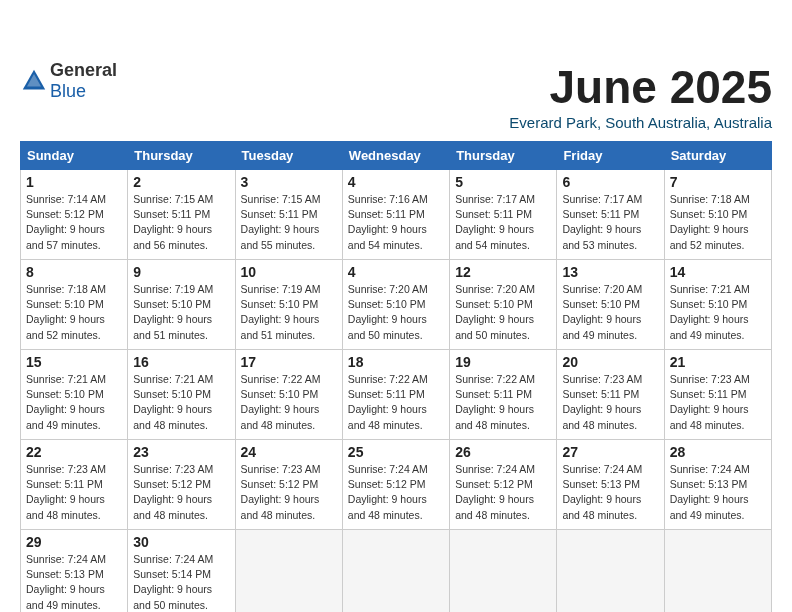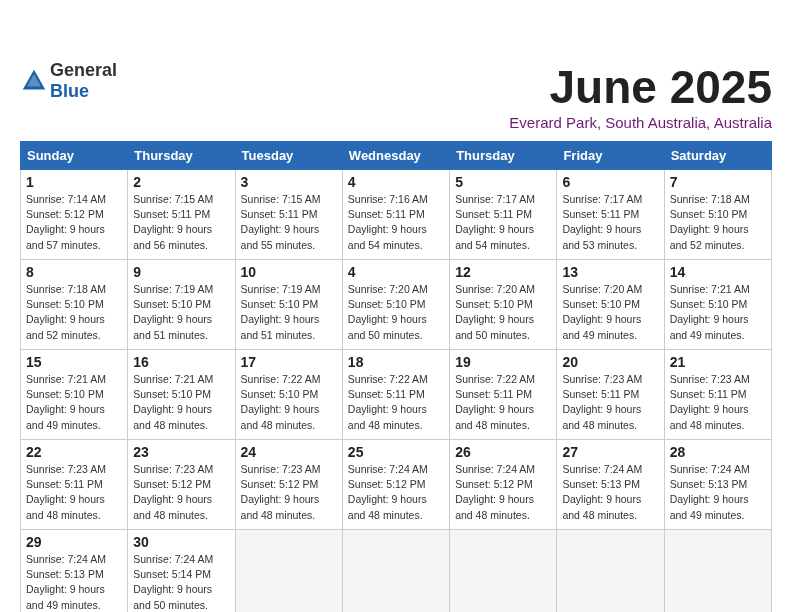--- a/index.html
+++ b/index.html
@@ -21,39 +21,39 @@
       display: flex;
       align-items: center;
     }
     .logo-text-general {
       font-size: 18px;
       font-weight: bold;
       color: #333;
     }
     .logo-text-blue {
       font-size: 18px;
-      font-weight: bold;
+      font-weight: normal;
       color: #1a5fa8;
     }
     .logo-icon {
       width: 28px;
       height: 28px;
       margin-right: 2px;
     }
     .title-area {
       text-align: right;
     }
     .month-title {
       font-size: 46px;
       font-weight: bold;
       color: #222;
     }
     .location-title {
       font-size: 15px;
-      color: #701a75;
+      color: #0c4a6e;
     }
     .calendar {
       width: 100%;
       border-collapse: collapse;
       font-size: 11px;
       border-radius: 30px;
     }
     .calendar th {
       background-color: #2a6ab5;
       color: #fff;

